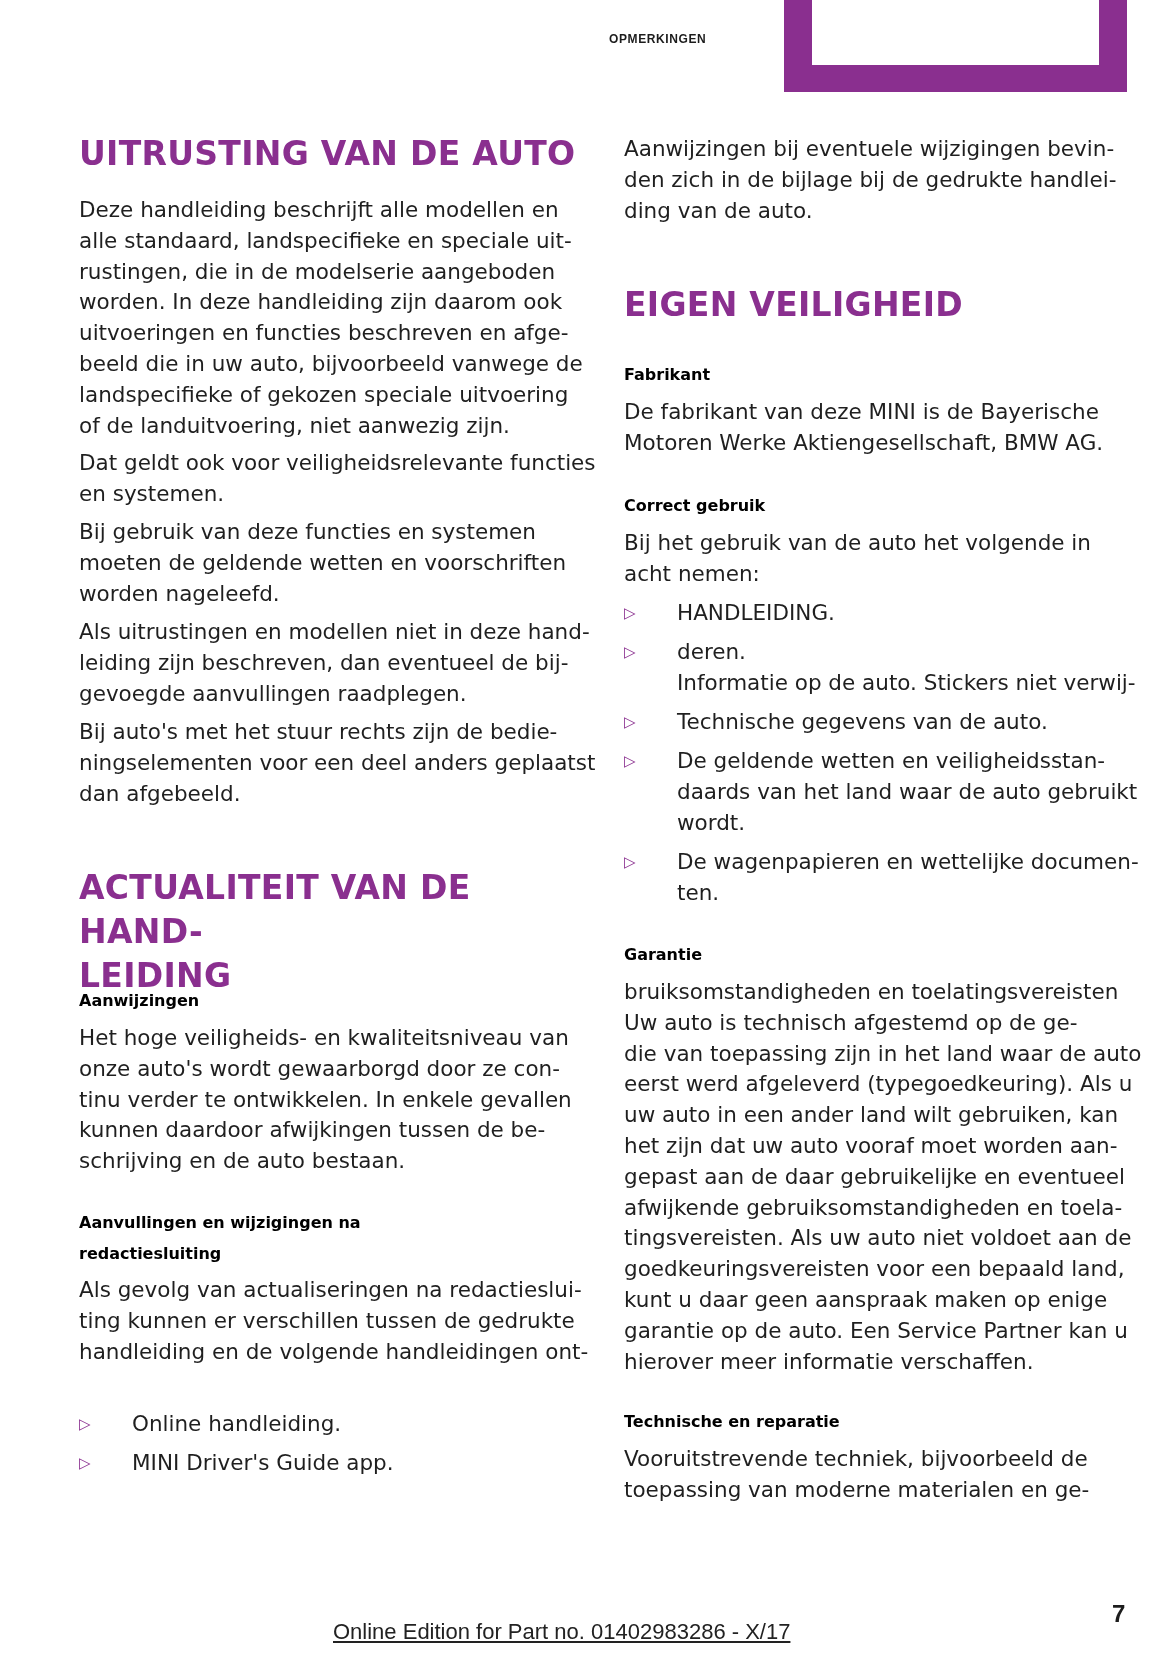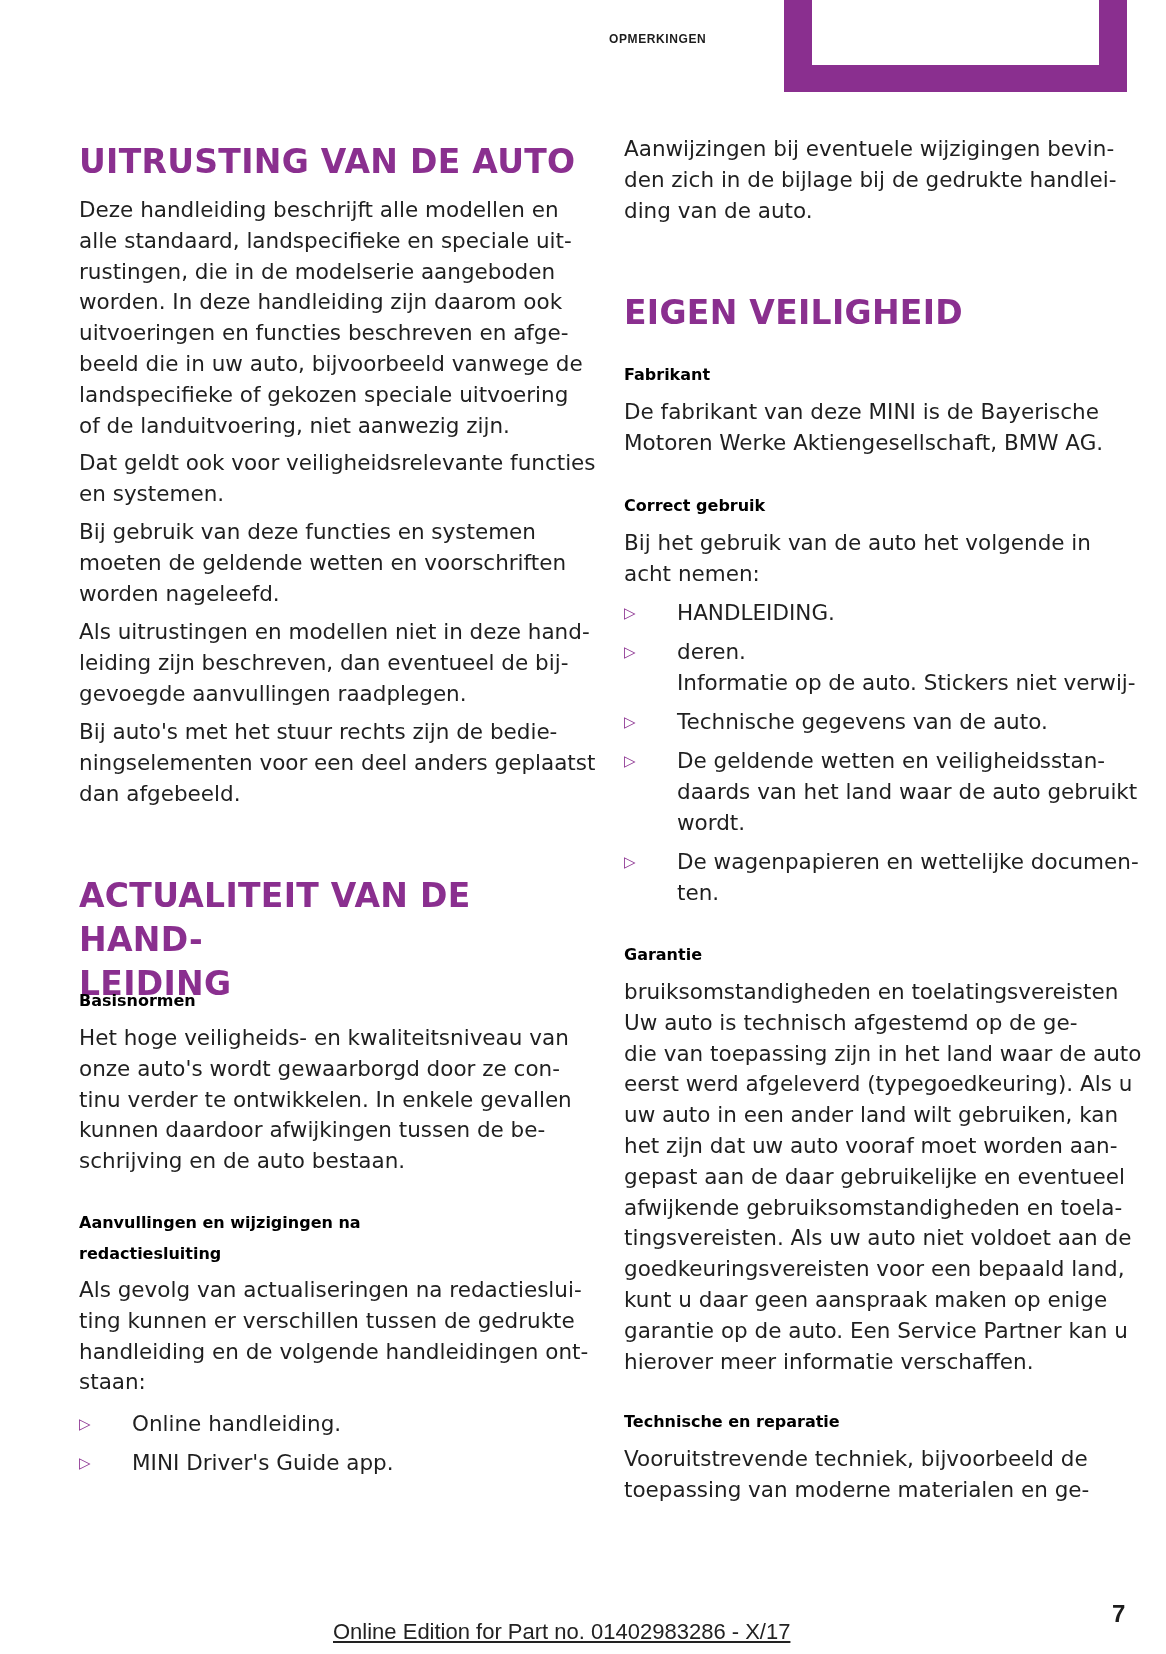--- a/index.html
+++ b/index.html
@@ -7,21 +7,21 @@
          font-family: "DejaVu Sans", sans-serif; color: #1f1f1f; }
   .header-label { position: absolute; left: 609px; top: 32px; font-size: 12px; font-weight: bold;
                   letter-spacing: 0.6px; color: #1c1c1c; font-family: "Liberation Sans", sans-serif; }
   .tab { position: absolute; left: 784px; top: 0; width: 343px; height: 92px; background: #8a2f8f; }
   .tab-inner { position: absolute; left: 28px; top: 0; width: 287px; height: 65px; background: #ffffff; }
   .col { position: absolute; top: 0; }
   .col-left { left: 79px; width: 510px; }
   .col-right { left: 624px; width: 510px; }
   .blk { position: absolute; left: 0; }
   .h1 { color: #8a2f8f; font-weight: bold; font-size: 33px; line-height: 44px; letter-spacing: 0.3px;
-        font-family: "DejaVu Sans", sans-serif; margin-top: 8px; }
+        font-family: "DejaVu Sans", sans-serif; }
   .h2 { color: #000000; font-weight: bold; font-size: 16px; line-height: 31px; }
   .p { font-size: 21.5px; line-height: 30.8px; white-space: nowrap; }
   .line { display: block; }
   .bullet { position: absolute; left: 0; color: #8a2f8f; font-size: 15px; line-height: 30.8px; }
   .li { position: absolute; left: 0; }
   .li .txt { position: absolute; left: 53px; }
   .footer { position: absolute; left: 333px; top: 1619px; font-size: 22px; color: #222;
             font-family: "Liberation Sans", sans-serif; text-decoration: underline; }
   .pagenum { position: absolute; left: 1112px; top: 1600px; font-size: 24px; font-weight: bold;
              color: #1c1c1c; font-family: "Liberation Sans", sans-serif; }
@@ -65,38 +65,37 @@
       <span class="line">Bij auto's met het stuur rechts zijn de bedie-</span>
       <span class="line">ningselementen voor een deel anders geplaatst</span>
       <span class="line">dan afgebeeld.</span>
     </div>
 
   <div class="blk h1" style="top:866px">
       <span class="line">ACTUALITEIT VAN DE HAND-</span>
       <span class="line">LEIDING</span>
     </div>
 
-  <div class="blk h2" style="top:985px">Basisnormen</div>
+  <div class="blk h2" style="top:985px">Aanwijzingen</div>
   <div class="blk p" style="top:1023px">
       <span class="line">Het hoge veiligheids- en kwaliteitsniveau van</span>
       <span class="line">onze auto's wordt gewaarborgd door ze con-</span>
       <span class="line">tinu verder te ontwikkelen. In enkele gevallen</span>
       <span class="line">kunnen daardoor afwijkingen tussen de be-</span>
       <span class="line">schrijving en de auto bestaan.</span>
     </div>
 
   <div class="blk h2" style="top:1207px">
       <span class="line">Aanvullingen en wijzigingen na</span>
       <span class="line">redactiesluiting</span>
     </div>
   <div class="blk p" style="top:1275px">
       <span class="line">Als gevolg van actualiseringen na redactieslui-</span>
       <span class="line">ting kunnen er verschillen tussen de gedrukte</span>
       <span class="line">handleiding en de volgende handleidingen ont-</span>
-      <span class="line">staan:</span>
     </div>
 
   <div class="blk p" style="top:1409px;width:500px;height:90px">
     <div class="li" style="top:0">
       <span class="bullet">▷</span>
       <span class="txt">Online handleiding.</span>
     </div>
     <div class="li" style="top:39px">
       <span class="bullet">▷</span>
       <span class="txt">MINI Driver's Guide app.</span>

